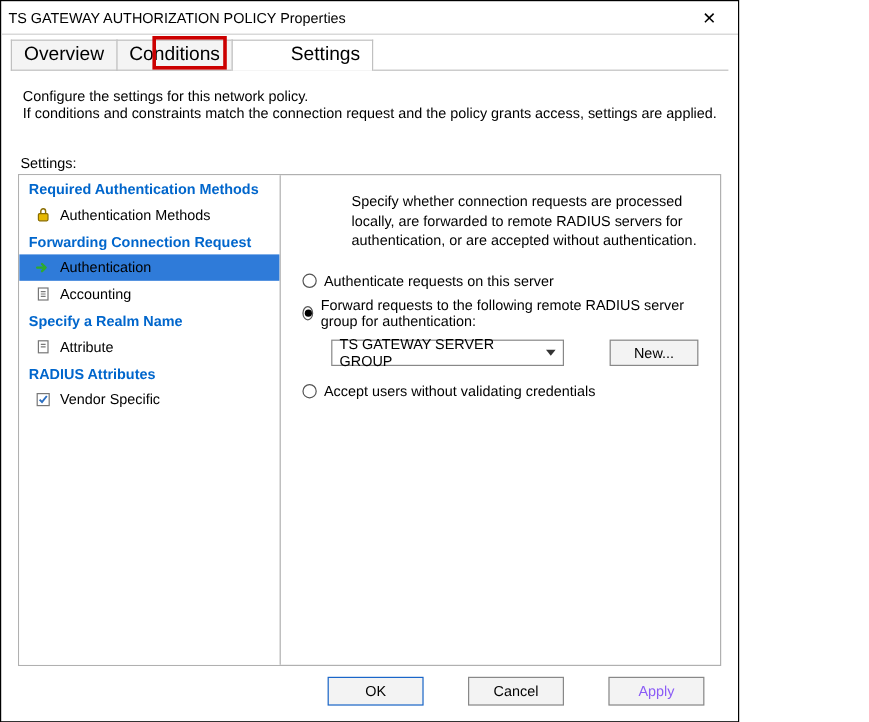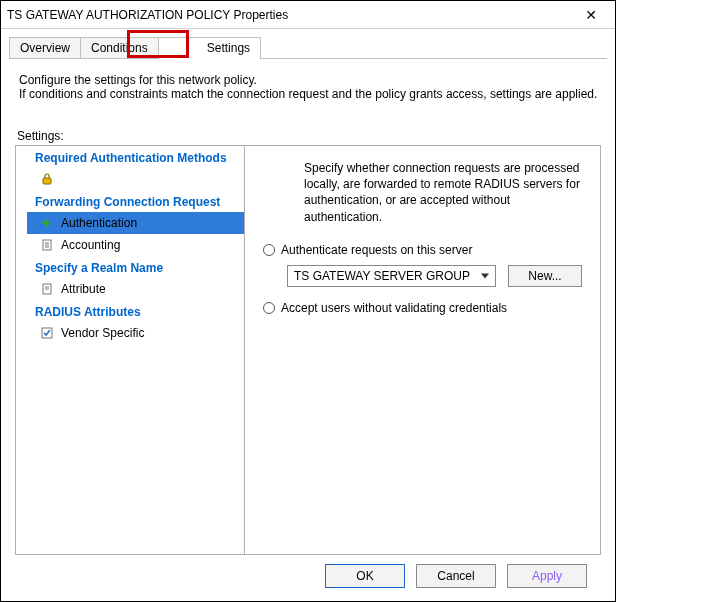--- a/index.html
+++ b/index.html
@@ -39,21 +39,21 @@
     position: relative;
     height: 30px;
   }
   .tab {
     padding: 3px 10px 4px 10px;
     border: 1px solid #c0c0c0;
     border-bottom: none;
     background: #fff;
     margin-right: -1px;
     position: relative;
-    font-size: 12px;
+    font-size: 16px;
   }
   .tab.inactive { background: #f4f4f4; z-index: 1; }
   .tab.active { background: #fff; z-index: 3; padding-left: 48px; }
   .tab-underline {
     position: absolute;
     left: 8px; right: 8px; bottom: 0;
     height: 1px; background: #c0c0c0; z-index: 2;
   }
   .highlight-box {
     border: 3px solid #c00;
@@ -69,21 +69,20 @@
     overflow: hidden;
   }
   .desc1 { margin: 4px 0 0 4px; }
   .desc2 { margin: 0 0 28px 4px; }
   .settings-label { margin: 0 0 2px 2px; }
   .split {
     flex: 1;
     display: flex;
     border: 1px solid #b0b0b0;
     min-height: 0;
-    padding-left: 11px;
   }
   .sidebar {
     width: 218px;
     border-right: 1px solid #b0b0b0;
     background: #fff;
     overflow: hidden;
   }
   .side-group-title {
     color: #0066cc;
     font-weight: bold;
@@ -162,20 +161,21 @@
   .btn {
     min-width: 74px;
     height: 22px;
     border: 1px solid #888;
     background: #f3f3f3;
     display: inline-flex;
     align-items: center;
     justify-content: center;
     font-size: 12px;
     padding: 0 10px;
+    margin-left: 26px;
   }
   .footer {
     height: 42px;
     display: flex;
     justify-content: flex-end;
     align-items: center;
     gap: 11px;
     padding: 0 14px;
   }
   .footer .btn { min-width: 80px; height: 24px; }
@@ -219,20 +219,21 @@
       <div class="sidebar">
 
         <div class="side-group-title">Required Authentication Methods</div>
         <div class="side-item">
           <span class="icon-box">
             <svg width="14" height="14" viewBox="0 0 14 14">
                 <rect x="3" y="6" width="8" height="6" rx="1" fill="#e6b800" stroke="#8a6d00"></rect>
                 <path d="M5 6 V4 a2 2 0 0 1 4 0 V6" fill="none" stroke="#8a6d00" stroke-width="1.2"></path>
               </svg>
           </span>
+          <span>Authentication Methods</span>
         </div>
 
         <div class="side-group-title">Forwarding Connection Request</div>
         <div class="side-item selected">
           <span class="icon-box">
             <svg width="14" height="14" viewBox="0 0 14 14">
                 <path d="M2 7 H9 M9 7 L6 4 M9 7 L6 10" stroke="#2eaa2e" stroke-width="2" fill="none" stroke-linecap="round"></path>
               </svg>
           </span>
           <span>Authentication</span>
@@ -275,20 +276,24 @@
       </div>
 
       <div class="content">
         <div class="content-desc">Specify whether connection requests are processed locally, are forwarded to remote RADIUS servers for authentication, or are accepted without authentication.</div>
 
         <div class="radio-row">
           <span class="radio"></span>
           <span>Authenticate requests on this server</span>
         </div>
 
+        <div class="radio-row">
+          <span class="radio selected"></span>
+          <span>Forward requests to the following remote RADIUS server group for authentication:</span>
+        </div>
 
         <div class="indent-row">
           <div class="dropdown">
             <span>TS GATEWAY SERVER GROUP</span>
           </div>
           <div class="btn">
             <span>New...</span>
           </div>
         </div>
 

